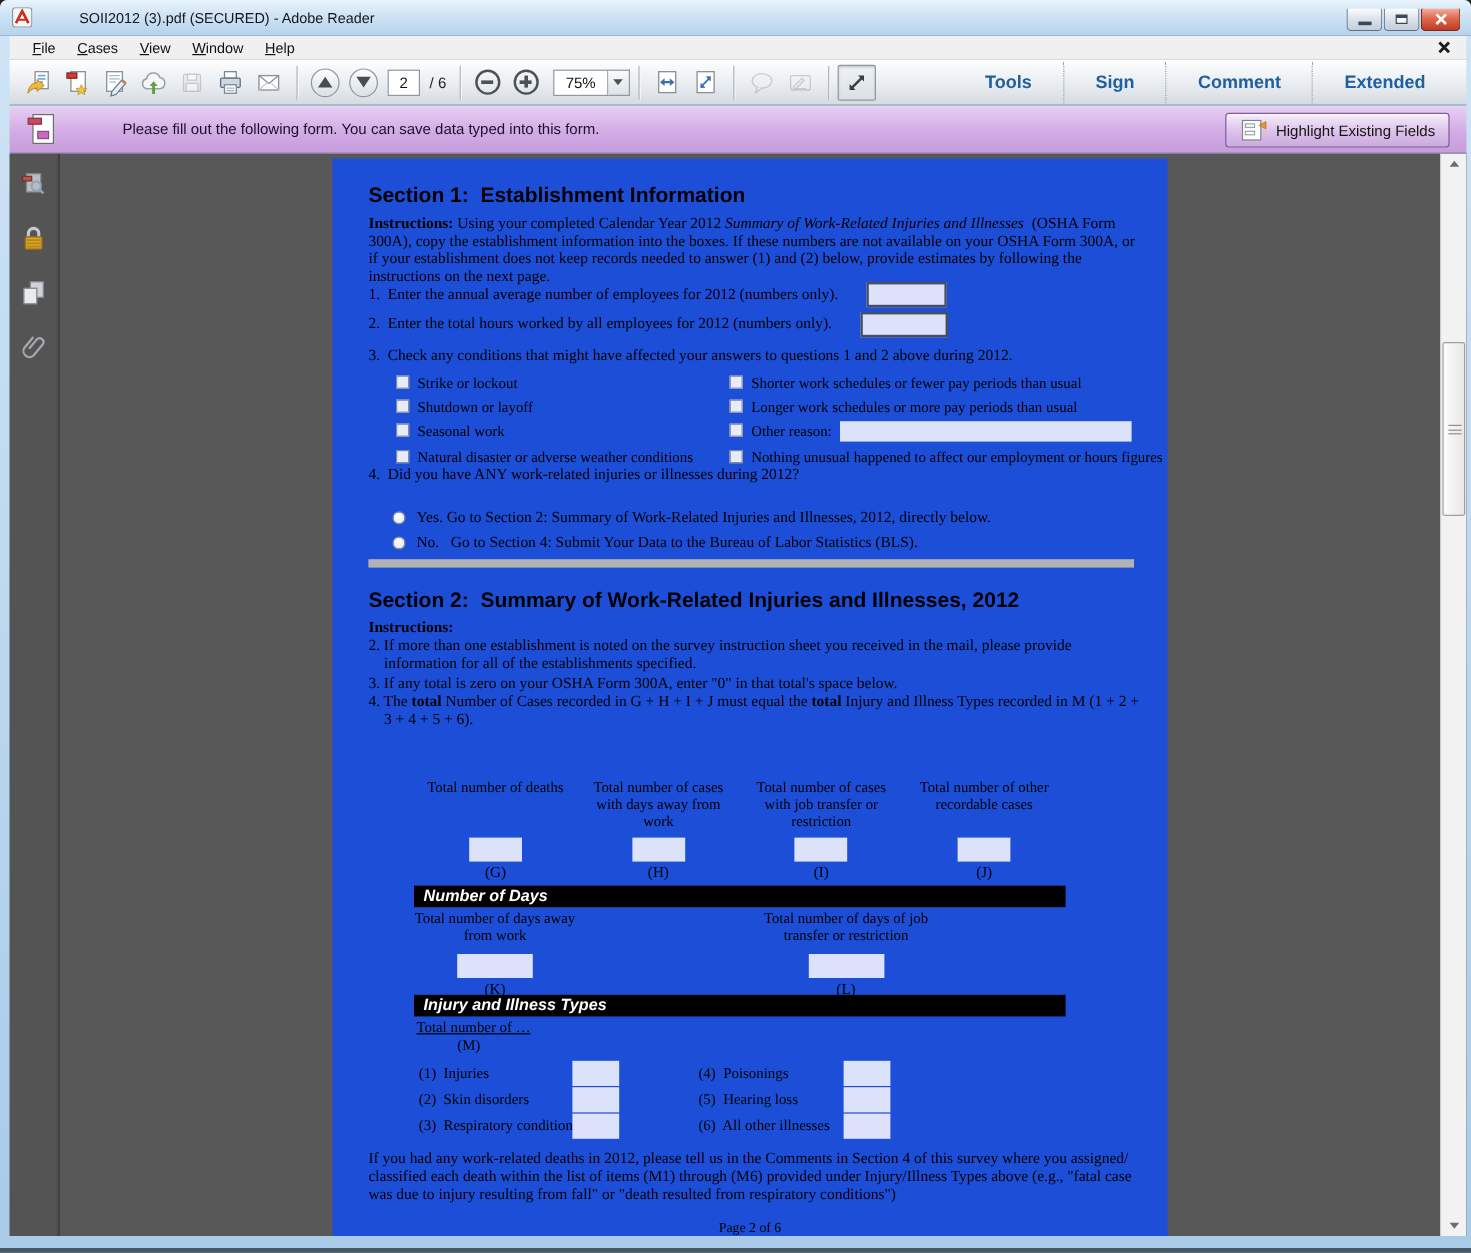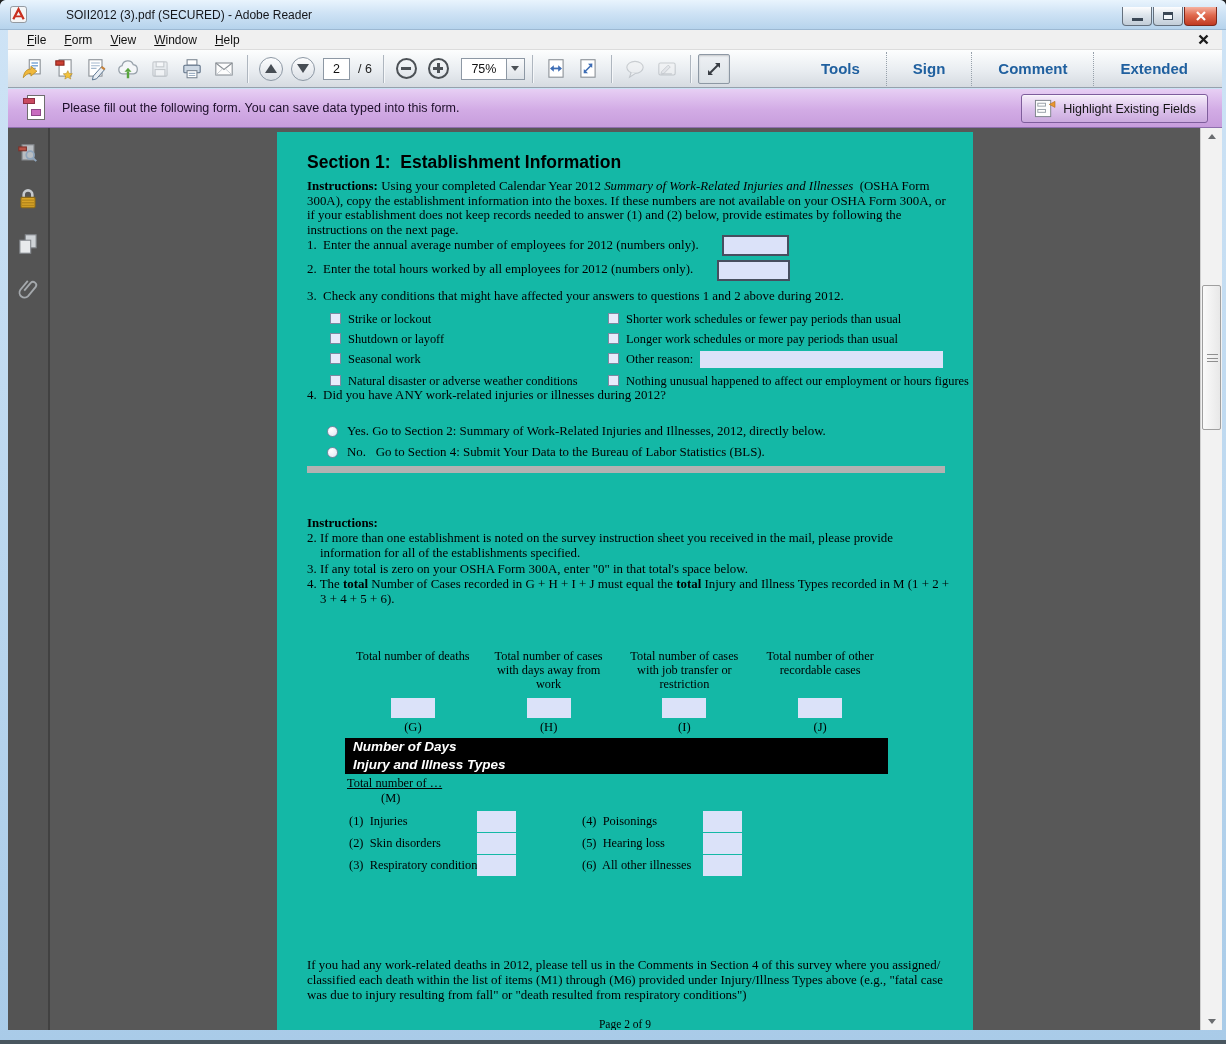--- a/index.html
+++ b/index.html
@@ -55,21 +55,21 @@
   .zoom-drop i{width:0;height:0;border-left:4px solid transparent;border-right:4px solid transparent;border-top:5px solid #4c5156;}
   .tbtn.pressed{border:1px solid #8d98a4;border-radius:2px;background:linear-gradient(180deg,#eef1f4,#dbe1e6);
     box-shadow:inset 0 1px 2px rgba(0,0,0,.18);}
   .tb-links{margin-left:auto;display:flex;align-items:center;height:100%;}
   .tb-link{font-size:15px;font-weight:bold;color:#20609f;padding:0 26px;cursor:default;}
   .tb-link-sep{width:1px;height:34px;border-left:1px dotted #97a1ab;}
 
   
   .notice{position:absolute;left:8px;top:89px;width:1214px;height:39px;
     background:linear-gradient(180deg,#e7cff4,#d2abe5 55%,#c79ddc);
-    border-bottom:1px solid #8f6fae;display:flex;align-items:center;padding:0 12px;}
+    border-bottom:1px solid #8f6fae;display:flex;align-items:center;padding:0 12px;gap:40px;}
   .notice-icon{width:26px;height:30px;margin:0 14px 0 2px;flex:0 0 auto;}
   .notice-text{font-size:12.5px;color:#1d0f2a;}
   .hl-btn{position:absolute;right:14px;top:5px;height:29px;display:flex;align-items:center;gap:7px;
     padding:0 11px;border:1px solid #7e5d9c;border-radius:3px;
     background:linear-gradient(180deg,#f6eefa,#ddc4ec 50%,#cbaade);box-shadow:0 1px 1px rgba(255,255,255,.5) inset;}
   .hl-btn span{font-size:12.5px;color:#141414;}
 
   
   .main{position:absolute;left:8px;top:128px;width:1214px;height:902px;background:#585858;overflow:hidden;}
   .sidebar{position:absolute;left:0;top:0;width:42px;height:100%;background:#545454;
@@ -83,21 +83,21 @@
   .sb-arrow i{width:0;height:0;border-left:4px solid transparent;border-right:4px solid transparent;}
   .sb-arrow.up i{border-bottom:5px solid #6a6d70;}
   .sb-arrow.down i{border-top:5px solid #6a6d70;}
   .sb-thumb{position:absolute;left:1px;top:157px;width:19px;height:145px;border:1px solid #9f9f9f;border-radius:2px;
     background:linear-gradient(90deg,#fbfbfb,#e8e8e8);}
   .sb-grip{position:absolute;left:4px;top:68px;width:11px;height:8px;
     border-top:1px solid #8f8f8f;border-bottom:1px solid #8f8f8f;}
   .sb-grip::after{content:"";display:block;margin-top:3px;border-top:1px solid #8f8f8f;}
 
   
-  .page{position:absolute;left:269px;top:4px;width:696px;height:898px;background:#14b8a6;
+  .page{position:absolute;left:269px;top:4px;width:696px;height:898px;background:#1d4ed8;
     font-family:"Liberation Serif","DejaVu Serif",serif;color:#000;}
   .abs{position:absolute;}
   .sec-title{font-family:"Liberation Sans",sans-serif;font-weight:bold;font-size:17.5px;white-space:nowrap;}
   .body-text{font-size:12.9px;line-height:14.5px;}
   .field{background:#dbe2f9;position:absolute;border:none;}
   .field.bordered{border:2px solid #474e5f;}
   .cbox{position:absolute;width:11px;height:11px;background:#e7ebfb;border:1px solid #7e89a2;}
   .radio{position:absolute;width:11px;height:11px;border-radius:50%;border:1px solid #7e89a2;
     background:radial-gradient(circle at 35% 30%,#ffffff,#dfe5f4);}
   .cb-label{position:absolute;font-size:12.4px;white-space:nowrap;}
@@ -146,21 +146,21 @@
       <div class="wbtn close">
         <svg width="12" height="10" viewBox="0 0 12 10">
           <path d="M2 1 L10 9 M10 1 L2 9" stroke="#fff" stroke-width="2.2"></path>
         </svg>
       </div>
     </div>
   </div>
 
   <div class="menubar">
     <span class="menu-item">File</span>
-    <span class="menu-item">Form</span>
+    <span class="menu-item">Cases</span>
     <span class="menu-item">View</span>
     <span class="menu-item">Window</span>
     <span class="menu-item">Help</span>
     <svg class="menubar-close" viewBox="0 0 13 13">
       <path d="M2.5 2.5 L10.5 10.5 M10.5 2.5 L2.5 10.5" stroke="#1c1c1c" stroke-width="2.4"></path>
     </svg>
   </div>
 
   <div class="toolbar">
     <button class="tbtn">
@@ -384,20 +384,21 @@
       <span class="cb-label" style="left:349px;top:242px;">Nothing unusual happened to affect our employment or hours figures</span>
 
       <div class="abs body-text" style="left:30px;top:256px;">4.&nbsp; Did you have ANY work-related injuries or illnesses during 2012?</div>
       <span class="radio" style="left:50px;top:294px;"></span>
       <span class="cb-label" style="left:70px;top:292px;font-size:12.9px;">Yes. Go to Section 2: Summary of Work-Related Injuries and Illnesses, 2012, directly below.</span>
       <span class="radio" style="left:50px;top:315px;"></span>
       <span class="cb-label" style="left:70px;top:313px;font-size:12.9px;">No.&nbsp;&nbsp; Go to Section 4: Submit Your Data to the Bureau of Labor Statistics (BLS).</span>
 
       <div class="divider" style="left:30px;top:334px;width:638px;height:7px;"></div>
 
+      <div class="abs sec-title" style="left:30px;top:358px;">Section 2:&nbsp; Summary of Work-Related Injuries and Illnesses, 2012</div>
       <div class="abs body-text" style="left:30px;top:384px;width:650px;line-height:15.2px;">
         <div><b>Instructions:</b></div>
         <div style="padding-left:13px;text-indent:-13px;">2. If more than one establishment is noted on the survey instruction sheet you received in the mail, please provide information for all of the establishments specified.</div>
         <div style="padding-left:13px;text-indent:-13px;">3. If any total is zero on your OSHA Form 300A, enter "0" in that total's space below.</div>
         <div style="padding-left:13px;text-indent:-13px;"><span>4. The </span><b>total</b><span> Number of Cases recorded in G + H + I + J must equal the </span><b>total</b><span> Injury and Illness Types recorded in M (1 + 2 + 3 + 4 + 5 + 6).</span></div>
       </div>
 
       <div class="ftable">
         <div class="cols4">
           <div class="col4">
@@ -416,20 +417,32 @@
             <div class="ltr">(I)</div>
           </div>
           <div class="col4">
             <div class="hdr">Total number of other recordable cases</div>
             <div class="box"></div>
             <div class="ltr">(J)</div>
           </div>
         </div>
 
         <div class="bar" style="height:18px;">Number of Days</div>
+        <div class="days">
+          <div class="dcol" style="left:0;top:3px;width:135px;">
+            <div>Total number of days away from work</div>
+            <div class="box"></div>
+            <div class="ltr">(K)</div>
+          </div>
+          <div class="dcol" style="left:280px;top:3px;width:160px;">
+            <div>Total number of days of job transfer or restriction</div>
+            <div class="box"></div>
+            <div class="ltr">(L)</div>
+          </div>
+        </div>
 
         <div class="bar" style="height:18px;">Injury and Illness Types</div>
         <div class="types">
           <span class="trow-label" style="left:2px;top:2px;text-decoration:underline;">Total number of …</span>
           <span class="trow-label" style="left:36px;top:17px;">(M)</span>
 
           <span class="trow-label" style="left:4px;top:40px;">(1)&nbsp; Injuries</span>
           <div class="tbox" style="left:132px;top:37px;"></div>
           <span class="trow-label" style="left:237px;top:40px;">(4)&nbsp; Poisonings</span>
           <div class="tbox" style="left:358px;top:37px;"></div>
@@ -440,21 +453,21 @@
           <div class="tbox" style="left:358px;top:59px;"></div>
 
           <span class="trow-label" style="left:4px;top:84px;">(3)&nbsp; Respiratory conditions</span>
           <div class="tbox" style="left:132px;top:81px;"></div>
           <span class="trow-label" style="left:237px;top:84px;">(6)&nbsp; All other illnesses</span>
           <div class="tbox" style="left:358px;top:81px;"></div>
         </div>
       </div>
 
       <div class="abs foot-note" style="left:30px;top:826px;width:640px;">If you had any work-related deaths in 2012, please tell us in the Comments in Section 4 of this survey where you assigned/ classified each death within the list of items (M1) through (M6) provided under Injury/Illness Types above (e.g., "fatal case was due to injury resulting from fall" or "death resulted from respiratory conditions")</div>
-      <div class="page-num">Page 2 of 9</div>
+      <div class="page-num">Page 2 of 6</div>
     </div>
 
     <div class="scrollbar">
       <div class="sb-arrow up">
           <i></i>
         </div>
       <div class="sb-thumb">
         <div class="sb-grip"></div>
       </div>
       <div class="sb-arrow down">

